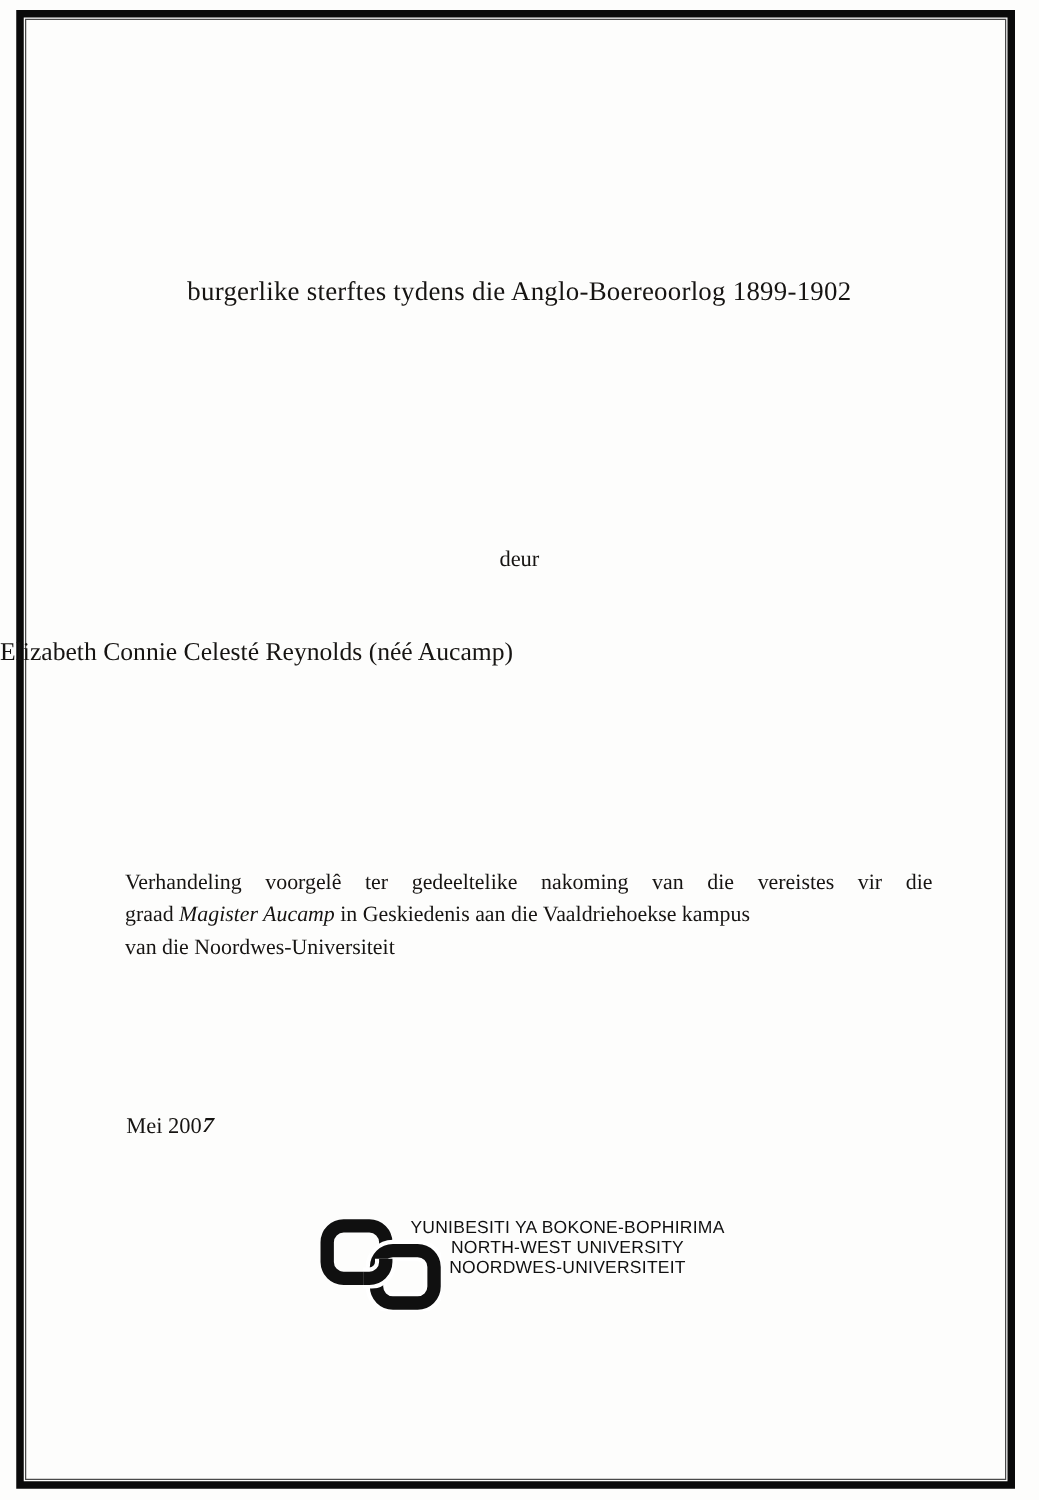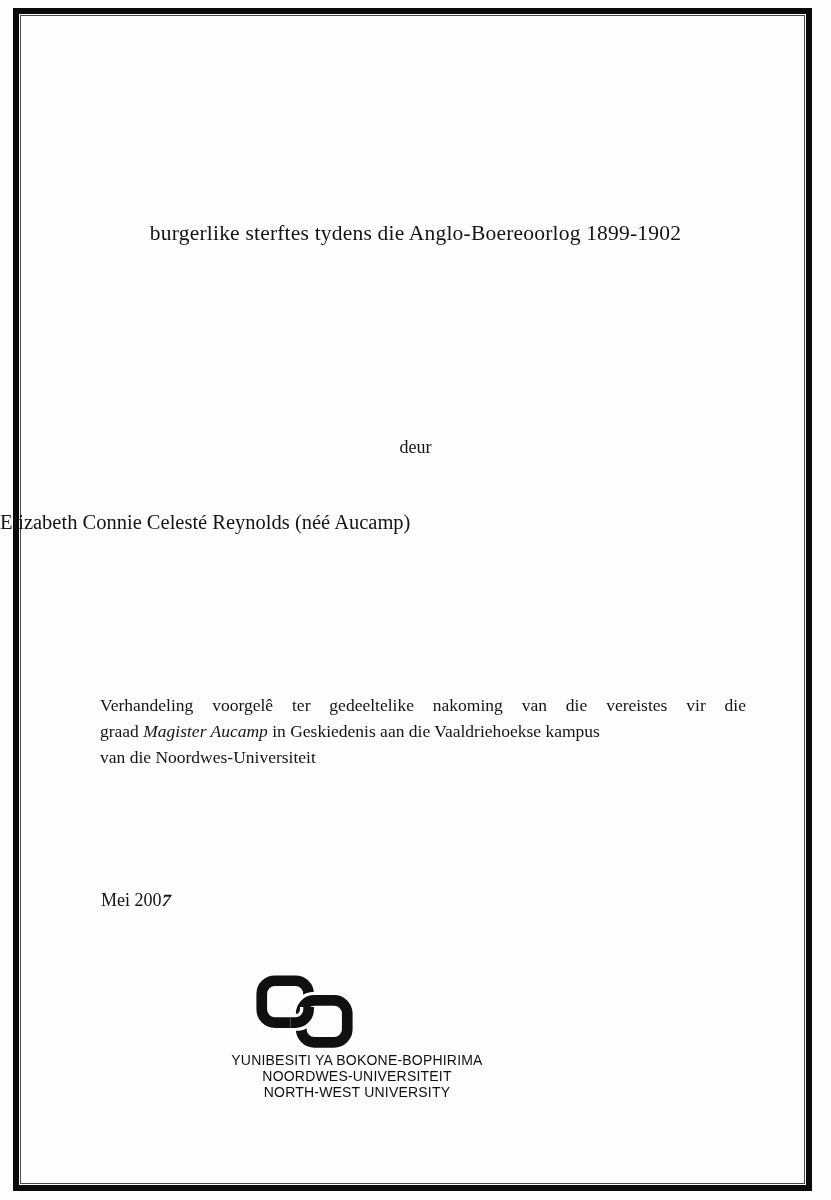--- a/index.html
+++ b/index.html
@@ -92,21 +92,20 @@
     display: inline-block;
     font-weight: 600;
     transform: skewX(-14deg) scaleY(0.95);
   }
   .logo {
     position: absolute;
     left: 256px;
     top: 970px;
     display: flex;
     align-items: flex-start;
-    flex-direction: column;
   }
   .logo-mark { display: block; }
   .logo-text {
     margin-left: -33px;
     margin-top: 3px;
     width: 268px;
     text-align: center;
     font-family: "Liberation Sans", "DejaVu Sans", sans-serif;
     font-size: 14px;
     line-height: 16px;
@@ -157,19 +156,19 @@
 
         <svg x="42" y="45" width="38" height="29" viewBox="42 45 38 29">
           <g fill="none" stroke-linejoin="round">
             <rect x="7" y="13" width="57" height="51" rx="16" stroke="#ffffff" stroke-width="21"></rect>
             <rect x="7" y="13" width="57" height="51" rx="16" stroke="#101010" stroke-width="13"></rect>
           </g>
         </svg>
       </svg>
       <div class="logo-text">
         <div>YUNIBESITI YA BOKONE-BOPHIRIMA</div>
+        <div>NORTH-WEST UNIVERSITY</div>
         <div>NOORDWES-UNIVERSITEIT</div>
-        <div>NORTH-WEST UNIVERSITY</div>
       </div>
     </div>
 
   </div>
 </div>
 
 </body></html>

